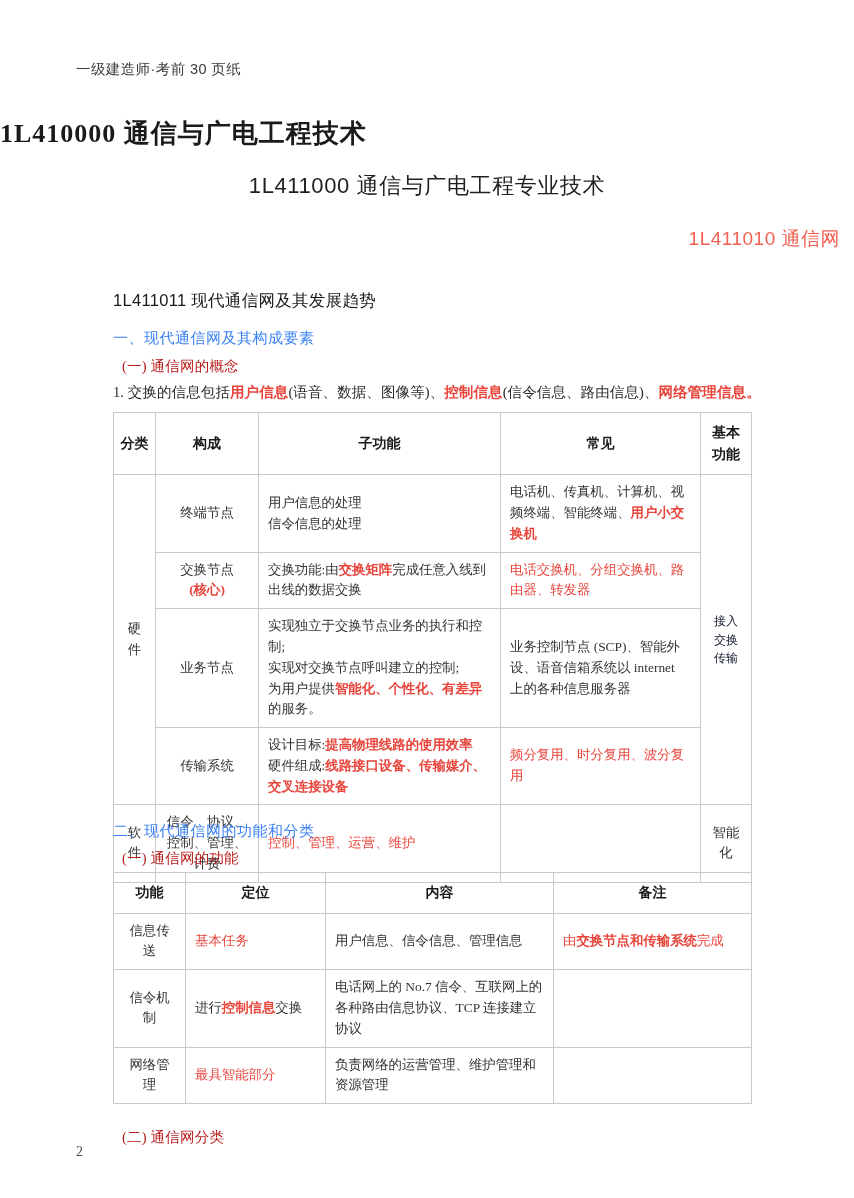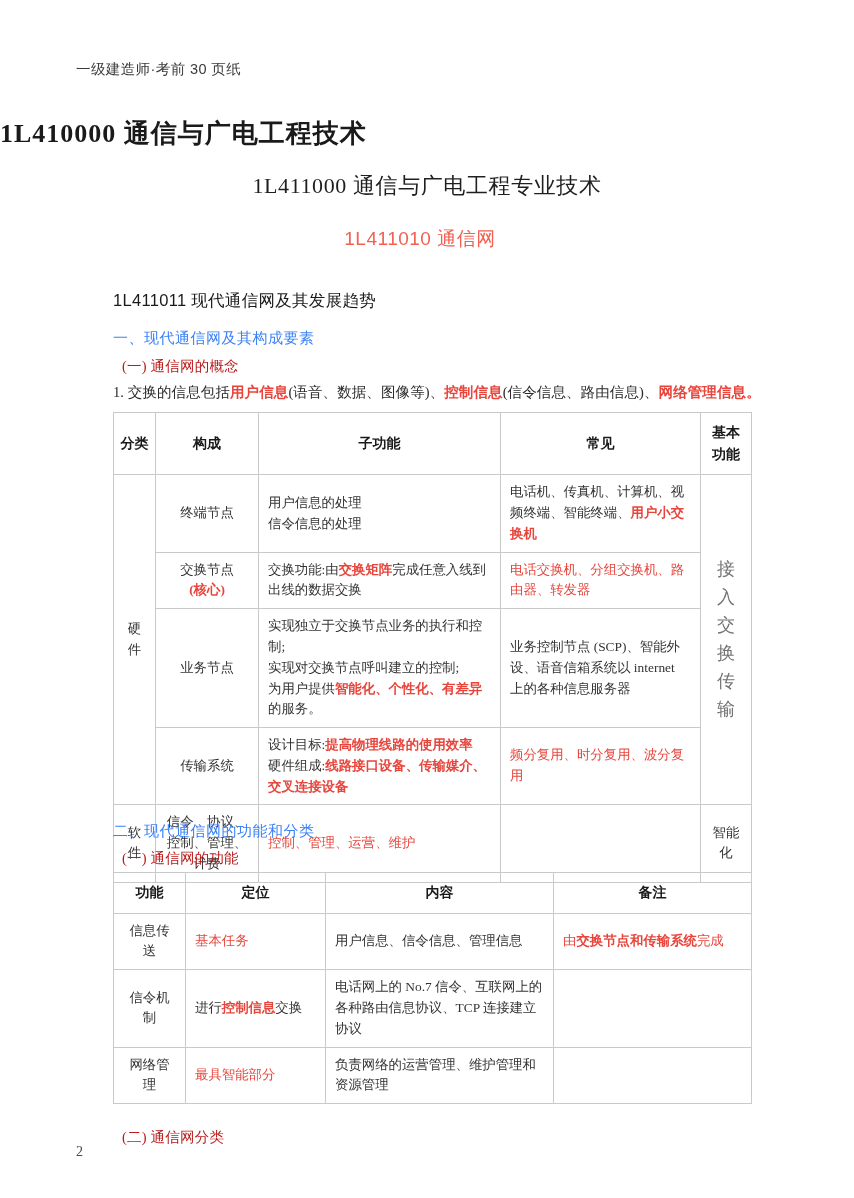--- a/index.html
+++ b/index.html
@@ -50,29 +50,29 @@
     color: #1a1a1a;
   }
   .title-l2 {
     position: absolute;
     top: 155px;
     left: 0;
     width: 854px;
     text-align: center;
     font-size: 22px;
     letter-spacing: 0.6px;
-    font-family: Liberation Serif, serif;
+    font-family: Liberation Sans, sans-serif;
     color: #1f1f1f;
   }
   .title-l3 {
     position: absolute;
     top: 210px;
     left: 0;
     width: 840px;
-    text-align: center;
+    text-align: right;
     font-size: 19px;
     letter-spacing: 0.5px;
     font-family: "Liberation Sans", sans-serif;
     color: #f26052;
   }
 
   .h-section {
     position: absolute;
     left: 113px;
     font-size: 16.5px;
@@ -139,25 +139,25 @@
   #table1 col.c4 { width: 200px; }
   #table1 col.c5 { width: 51px; }
 
   #table2 { left: 113px; top: 856px; width: 638px; }
   #table2 col.d1 { width: 72px; }
   #table2 col.d2 { width: 140px; }
   #table2 col.d3 { width: 228px; }
   #table2 col.d4 { width: 198px; }
 
   .vert-red {
-    color: #737373;
+    color: #0f172a;
     font-weight: bold;
     text-align: center;
     line-height: 1.75;
-    font-size: 18px;
+    font-size: 12px;
   }
 </style>
 </head>
 <body>
 
 <div class="page">
 
   <div class="running-head">一级建造师·考前 30 页纸</div>
 
   <div class="title-l1">1L410000 通信与广电工程技术</div>

